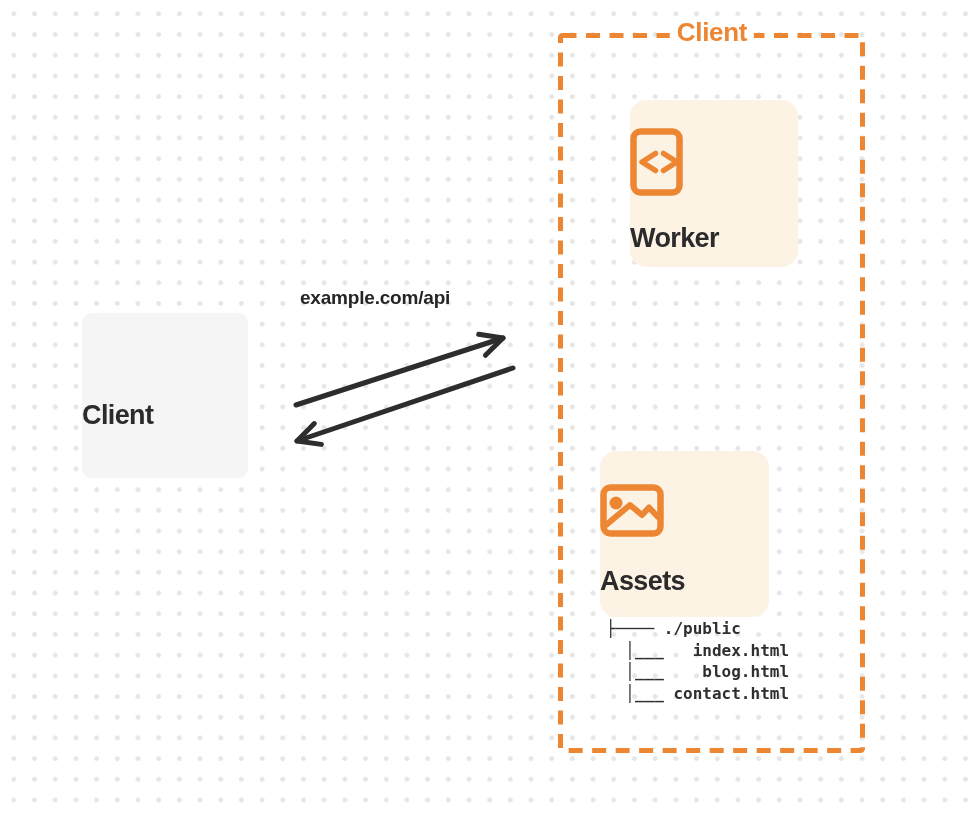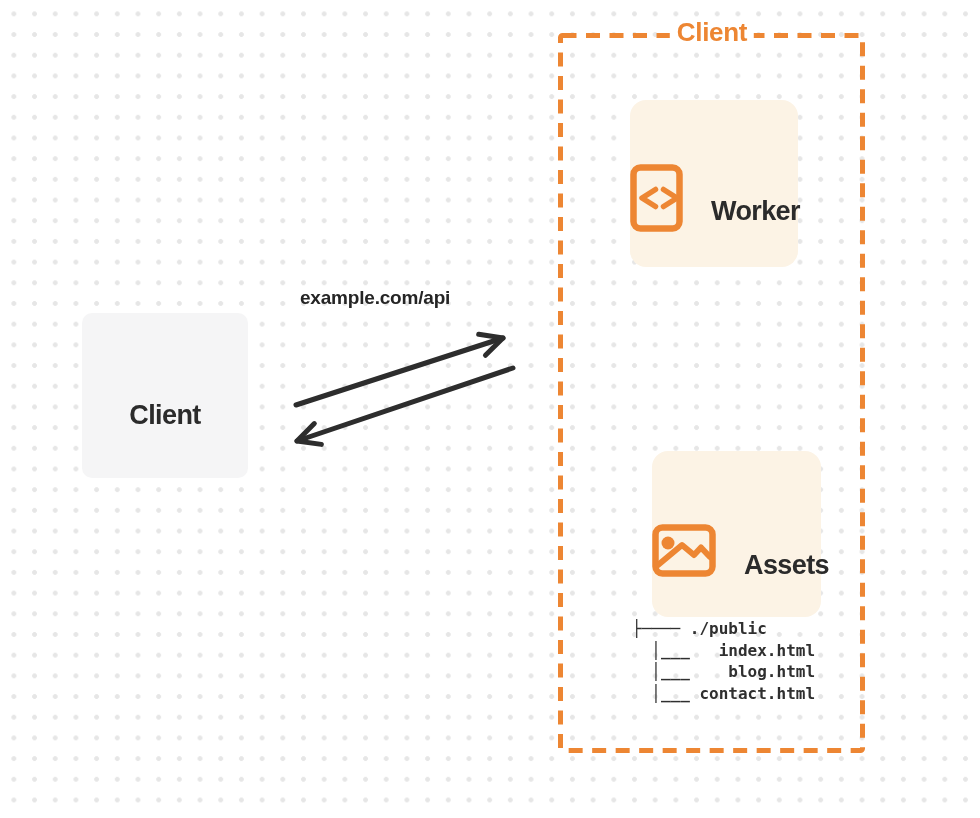--- a/index.html
+++ b/index.html
@@ -32,31 +32,29 @@
     letter-spacing: -0.3px;
     color: #ed8633;
     background: #ffffff;
     padding: 0 7px;
     line-height: 1.15;
     white-space: nowrap;
   }
   .node {
     position: absolute;
     display: flex;
-    flex-direction: row;
-    align-items: center;
-    gap: 28px;
+    flex-direction: column;
   }
   .panel {
     background: #fcf3e5;
     border-radius: 16px;
   }
   .worker-node { left: 630px; top: 100px; width: 168px; height: 167px; padding-top: 28px; }
   .worker-node .icon-wrap { height: 68px; display: flex; align-items: center; }
-  .assets-node { left: 652px; top: 451px; width: 169px; height: 166px; padding-top: 33px; }
+  .assets-node { left: 600px; top: 451px; width: 169px; height: 166px; padding-top: 33px; }
   .assets-node .icon-wrap { height: 53px; display: flex; align-items: center; }
   .node-label {
     font-size: 27px;
     font-weight: 700;
     letter-spacing: -0.6px;
     color: #2b2b2b;
     margin-top: 40px;
   }
   .worker-node .node-label { margin-top: 27px; }
   .assets-node .node-label { margin-top: 29px; }
@@ -73,21 +71,21 @@
     top: 287px;
     font-size: 19px;
     font-weight: 700;
     letter-spacing: -0.2px;
     color: #252525;
     white-space: nowrap;
     text-align: center;
   }
   .file-tree {
     position: absolute;
-    left: 632px;
+    left: 606px;
     top: 618px;
     font-family: "DejaVu Sans Mono", "Liberation Mono", monospace;
     font-size: 16px;
     font-weight: 700;
     line-height: 21.5px;
     color: #2f2f2f;
     white-space: pre;
   }
 </style>
 </head>

